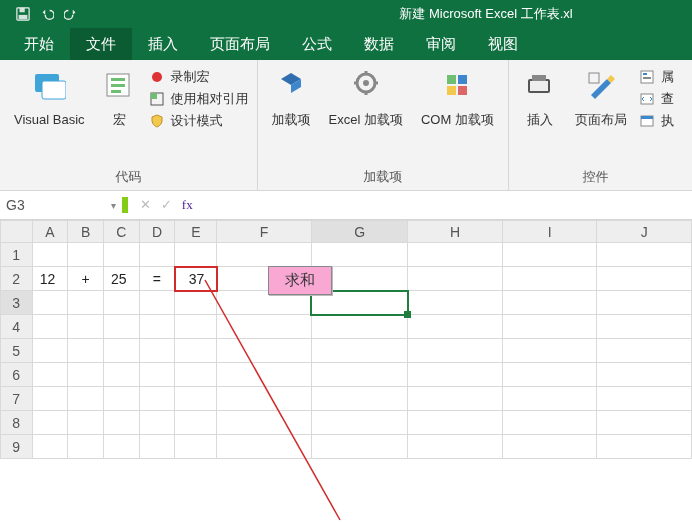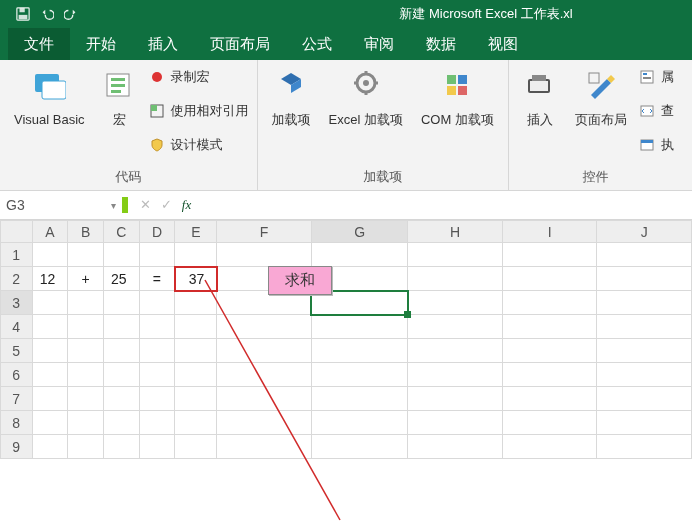--- a/index.html
+++ b/index.html
@@ -13,29 +13,29 @@
   .tabs{height:32px;background:#0f7040;display:flex;align-items:stretch;padding-left:8px}
   .tab{color:#fff;font-size:15px;padding:0 16px;display:flex;align-items:center;cursor:pointer}
   .tab.file{background:#0b5c33}
   
   .ribbon{height:130px;background:#f3f3f3;border-bottom:1px solid #d6d6d6;display:flex;overflow:hidden}
   .group{border-right:1px solid #d6d6d6;padding:4px 8px 2px 8px;display:flex;flex-direction:column;justify-content:space-between}
   .group-row{display:flex;align-items:flex-start;gap:6px}
   .bigbtn{display:flex;flex-direction:column;align-items:center;gap:10px;padding:4px 6px;font-size:13px;color:#333;cursor:pointer;text-align:center;line-height:1.2}
   .bigic{width:34px;height:34px;display:flex;align-items:center;justify-content:center}
   .grouplabel{text-align:center;font-size:13px;color:#555;padding:2px 0}
-  .smallbtns{display:flex;flex-direction:column;gap:16px;padding-top:4px}
+  .smallbtns{display:flex;flex-direction:column;gap:4px;padding-top:4px}
   .smallbtn{display:flex;align-items:center;gap:6px;font-size:13px;cursor:pointer;white-space:nowrap}
   .smallic{width:16px;height:16px}
   
   .fbar{height:28px;border-bottom:1px solid #d6d6d6;display:flex;align-items:center;background:#fff}
   .namebox{width:110px;border-right:6px solid #84cc16;padding:0 6px;display:flex;align-items:center;justify-content:space-between;font-size:14px;color:#555}
   .fx-btns{display:flex;align-items:center;gap:10px;padding:0 12px;color:#888}
   .fx-btns span{cursor:default;font-family:serif}
-  .fxlabel{font-style:italic;font-family:"Times New Roman",serif;color:#14532d}
+  .fxlabel{font-family:"Times New Roman",serif;color:#4c1d95}
   
   .gridwrap{flex:1;overflow:hidden;position:relative}
   table.grid{border-collapse:collapse;width:100%}
   .grid th,.grid td{border:1px solid #d9d9d9;font-size:14px;font-family:"SimSun","Microsoft YaHei",sans-serif;color:#222;padding:0;height:24px;box-sizing:border-box;text-align:center;background:#fff}
   .grid thead th{background:#eee;color:#555;font-weight:normal;height:22px}
   .grid tbody th{background:#eee;color:#555;font-weight:normal;width:30px}
   .corner{background:#eee;width:30px}
   .narrow{width:34px}
   .colF{width:90px}
   .colG{width:92px}
@@ -80,27 +80,27 @@
         <svg viewBox="0 0 16 16">
             <path d="M5 4a5 5 0 1 0 5 5" fill="none" stroke="#fff" stroke-width="1.6"></path>
             <path d="M13 6l-3-3v6z" fill="#fff"></path>
           </svg>
       </span>
     </div>
     <div class="title">新建 Microsoft Excel 工作表.xl</div>
   </div>
 
   <div class="tabs">
+    <div class="tab">开始</div>
     <div class="tab file">文件</div>
-    <div class="tab">开始</div>
     <div class="tab">插入</div>
     <div class="tab">页面布局</div>
     <div class="tab">公式</div>
+    <div class="tab">数据</div>
     <div class="tab">审阅</div>
-    <div class="tab">数据</div>
     <div class="tab">视图</div>
   </div>
 
   <div class="ribbon">
 
     <div class="group">
       <div class="group-row">
         <div class="bigbtn">
           <span class="bigic">
             <svg width="34" height="34">

